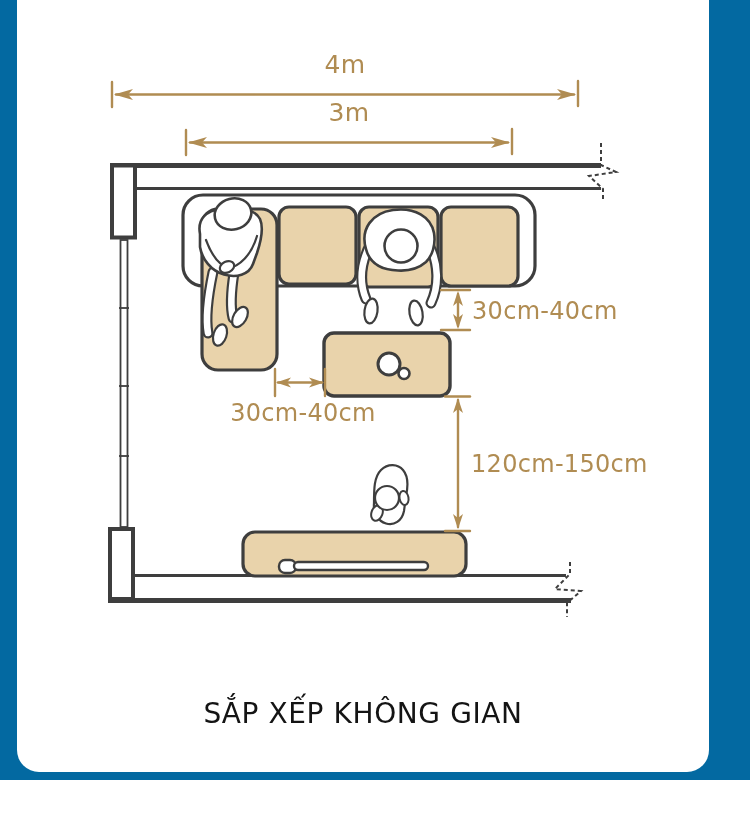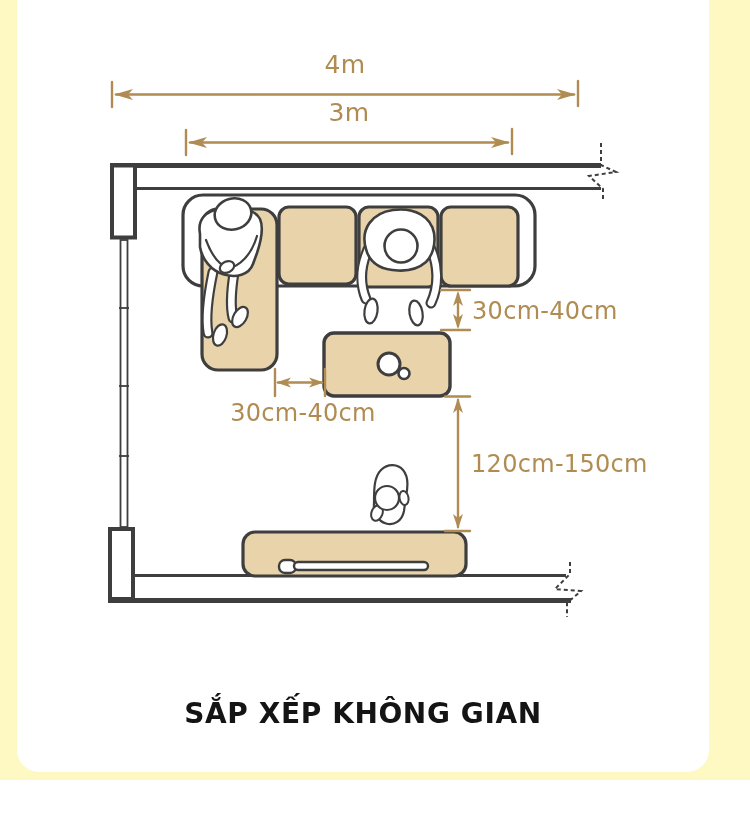--- a/index.html
+++ b/index.html
@@ -1,18 +1,18 @@
 <!DOCTYPE html>
 <html><head>
 <meta charset="utf-8">
 <style>
   html,body { margin:0; padding:0; }
   .stage {
     position:relative; width:750px; height:780px;
-    background:#fef9c3; overflow:hidden;
+    background:#0369a1; overflow:hidden;
     font-family:"DejaVu Sans", sans-serif;
   }
   .card {
     position:absolute; left:17px; top:0; width:692px; height:772px;
     background:#ffffff; border-radius:0 0 22px 22px;
   }
   svg.plan { position:absolute; left:0; top:0; display:block; }
   .wall-line { stroke:#3e3e3e; fill:none; }
   .beige     { fill:#e9d3ab; stroke:#3e3e3e; }
   .whitefill { fill:#ffffff; stroke:#3e3e3e; }
@@ -21,21 +21,21 @@
   .dim-label {
     fill:#b08c52; font-family:"DejaVu Sans", sans-serif;
     font-size:24px; letter-spacing:0.3px;
   }
   .dim-label.big { font-size:25px; }
   .band-o { fill:none; stroke:#3e3e3e; stroke-width:11; stroke-linecap:round; }
   .band-i { fill:none; stroke:#ffffff; stroke-width:6.6; stroke-linecap:round; }
   .limb   { fill:none; stroke:#3e3e3e; stroke-width:2.2; stroke-linecap:round; }
   .page-title {
     position:absolute; left:17px; top:697px; width:692px;
-    text-align:center; font-weight:bold; font-size:28px;
+    text-align:center; font-weight:normal; font-size:28px;
     letter-spacing:0.6px; color:#141414;
   }
 </style>
 </head>
 <body>
 
 <div class="stage">
   <div class="card"></div>
 
   <svg class="plan" width="750" height="660" viewBox="0 0 750 660">

